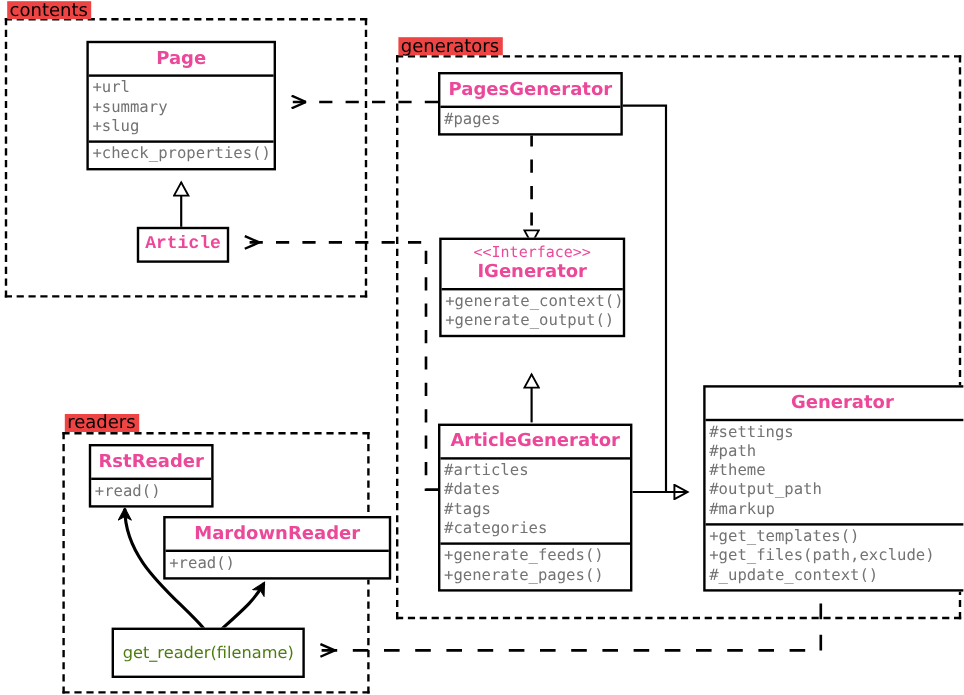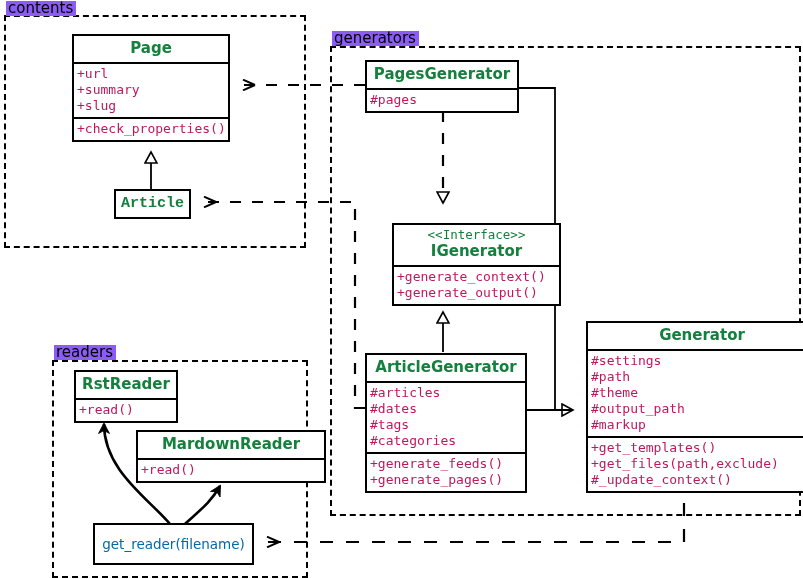--- a/index.html
+++ b/index.html
@@ -28,39 +28,39 @@
     background:transparent;
   }
   .pkg-dashdot{
     border-style:dashed;
   }
   .pkg-label{
     position:absolute;
     font-family:"DejaVu Sans", sans-serif;
     font-size:15px;
     color:#000;
-    background:#8b5cf6;
+    background:#ef4444;
     padding:0 3px 0 2px;
     line-height:15px;
     white-space:nowrap;
   }
   
   .cls{
     position:absolute;
     box-sizing:border-box;
     border:2px solid #000;
     background:#ffffff;
     z-index:5;
   }
   .cls .name{
     box-sizing:border-box;
     text-align:center;
     font-weight:bold;
     font-size:15px;
-    color:#15803d;
+    color:#ec4899;
     padding:4px 4px 5px 4px;
     line-height:17px;
     white-space:nowrap;
   }
   .cls .name.with-stereo{
     padding-top:2px;
   }
   .cls .stereo{
     display:block;
     font-weight:normal;
@@ -68,33 +68,33 @@
     font-size:12.5px;
     line-height:16px;
   }
   .cls .sect{
     box-sizing:border-box;
     border-top:2px solid #000;
     padding:2px 2px 3px 3px;
     font-family:"DejaVu Sans Mono", monospace;
     font-size:13px;
     line-height:16px;
-    color:#be185d;
+    color:#737373;
     white-space:nowrap;
   }
   .cls .sect div{white-space:nowrap;}
   .cls.plain{
     display:flex;
     align-items:center;
     justify-content:center;
   }
   .cls.plain .fnname{
     font-family:"DejaVu Sans", sans-serif;
     font-size:13.5px;
-    color:#0369a1;
+    color:#4d7c0f;
     white-space:nowrap;
   }
 </style>
 </head>
 <body>
 
 <div id="canvas">
 
   <div class="pkg pkg-dashdot" style="left:4px;top:15px;width:302px;height:233px;"></div>
   <div class="pkg-label" style="left:6px;top:1px;">contents</div>
@@ -175,21 +175,21 @@
     <div class="name">Article</div>
   </div>
 
   <div class="cls" style="left:365px;top:60px;width:154px;">
     <div class="name">PagesGenerator</div>
     <div class="sect">
       <div>#pages</div>
     </div>
   </div>
 
-  <div class="cls" style="left:366px;top:223px;width:169px;margin-left:26px;">
+  <div class="cls" style="left:366px;top:198px;width:155px;">
     <div class="name with-stereo">
       <span class="stereo">&lt;&lt;Interface&gt;&gt;</span>
       <span>IGenerator</span>
     </div>
     <div class="sect">
       <div>+generate_context()</div>
       <div>+generate_output()</div>
     </div>
   </div>
 

